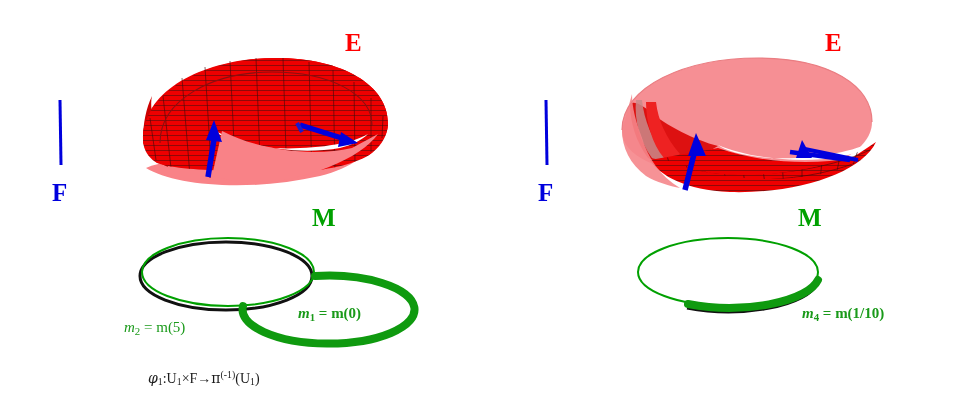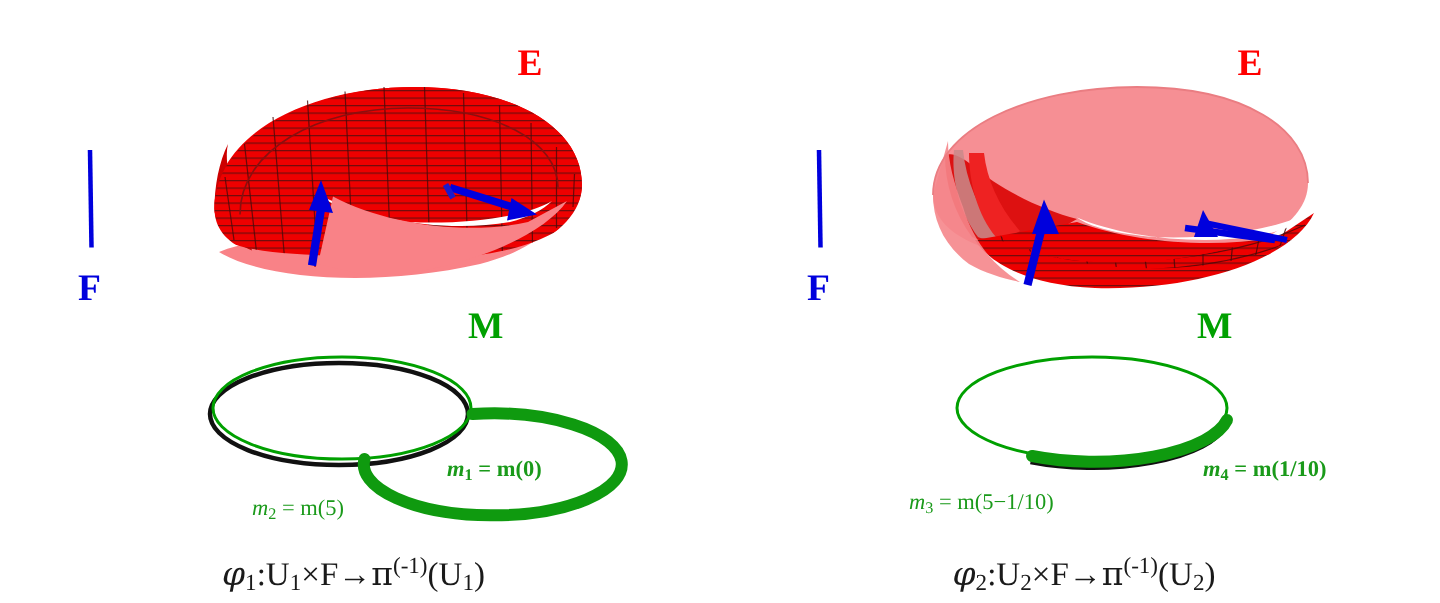--- a/index.html
+++ b/index.html
@@ -62,21 +62,21 @@
   }
   .lbl-m .it {
     font-style: italic;
   }
   .lbl-m sub {
     font-size: 0.72em;
     vertical-align: -0.25em;
   }
   .lbl-phi {
     font-family: "Liberation Serif", "DejaVu Serif", serif;
-    font-size: 22px;
+    font-size: 14px;
     color: #1a1a1a;
   }
   .lbl-phi .it { font-style: italic; }
   .lbl-phi sub { font-size: 0.70em; vertical-align: -0.25em; }
   .lbl-phi sup { font-size: 0.70em; vertical-align: 0.5em; }
   .lbl-phi .gk { font-family: "DejaVu Serif", serif; }
 
   
   .gfx {
     position: absolute;
@@ -188,21 +188,21 @@
 
     <div class="lbl lbl-F" style="left:52px; top:180px;">F</div>
 
     <div class="lbl lbl-M" style="left:312px; top:205px;">M</div>
 
     <div class="lbl lbl-m" style="left:298px; top:306px;font-weight:bold;">
       <span class="it">m</span><sub>1</sub>
       <span>= m(0)</span>
     </div>
 
-    <div class="lbl lbl-m" style="left:124px; top:332px;margin-left:44px;">
+    <div class="lbl lbl-m" style="left:124px; top:320px;">
       <span class="it">m</span><sub>2</sub>
       <span>= m(5)</span>
     </div>
 
     <div class="lbl lbl-phi" style="left:148px; top:370px;">
       <span class="it gk">φ</span><sub>1</sub><span>:</span><span>U</span><sub>1</sub><span>×</span><span>F</span><span>→</span><span class="gk">π</span><sup>(-1)</sup><span>(U</span><sub>1</sub><span>)</span>
     </div>
   </div>
 
   <div class="panel panel-right">
@@ -297,23 +297,16 @@
 
     <div class="lbl lbl-F" style="left:58px; top:180px;">F</div>
 
     <div class="lbl lbl-M" style="left:318px; top:205px;">M</div>
 
     <div class="lbl lbl-m" style="left:322px; top:306px;font-weight:bold;">
       <span class="it">m</span><sub>4</sub>
       <span>= m(1/10)</span>
     </div>
 
-    <div class="lbl lbl-m" style="left:126px; top:328px;">
-      <span class="it">m</span><sub>3</sub>
-      <span>= m(5−1/10)</span>
-    </div>
-
-    <div class="lbl lbl-phi" style="left:155px; top:370px;">
-      <span class="it gk">φ</span><sub>2</sub><span>:</span><span>U</span><sub>2</sub><span>×</span><span>F</span><span>→</span><span class="gk">π</span><sup>(-1)</sup><span>(U</span><sub>2</sub><span>)</span>
-    </div>
+
   </div>
 
 </div>
 
 </body></html>

